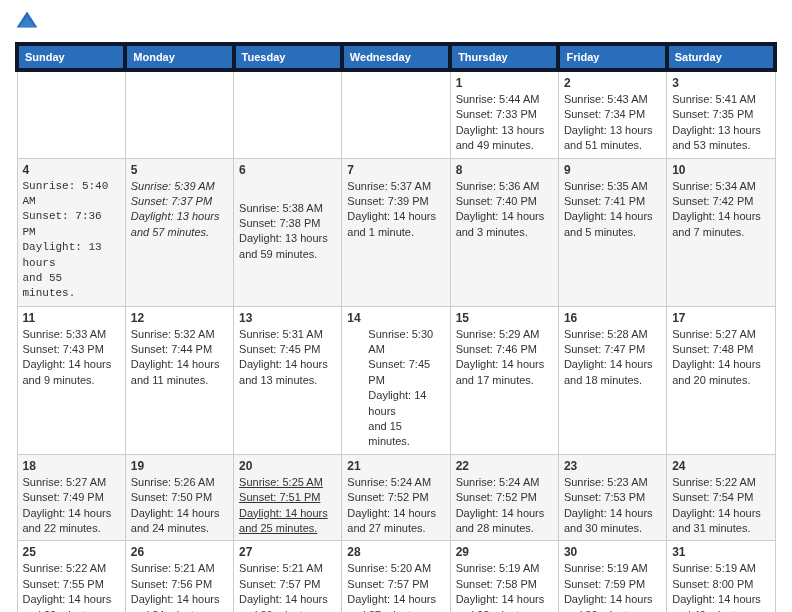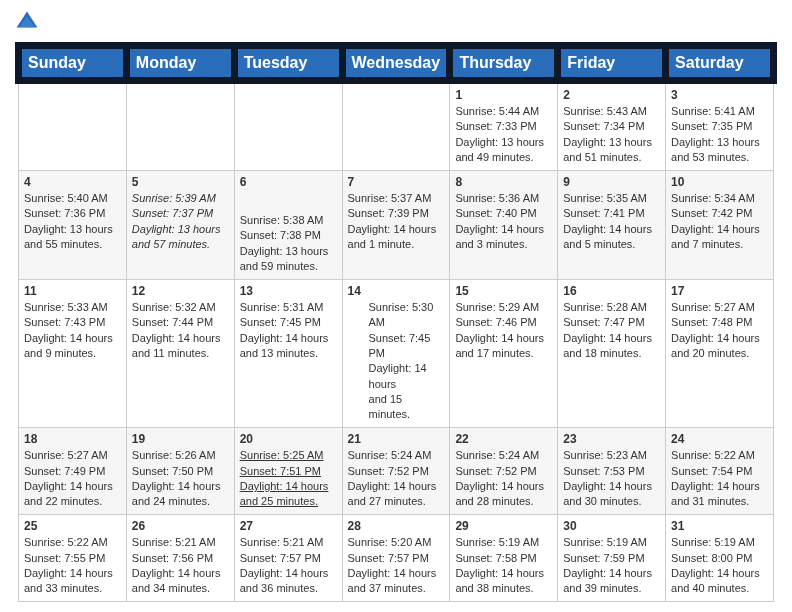--- a/index.html
+++ b/index.html
@@ -56,23 +56,23 @@
       border: 1px solid #ccc;
       border-collapse: collapse;
       width: 100%;
       table-layout: fixed;
     }
     .calendar th {
       background-color: #2a6ebb;
       color: white;
       text-align: left;
       padding: 5px 6px;
-      font-size: 16px;
+      font-size: 11px;
       font-weight: bold;
-      border: 7px solid #0f172a;
+      border: 4px solid #0f172a;
     }
     .calendar td {
       border: 1px solid #ccc;
       vertical-align: top;
       padding: 4px 5px;
       font-size: 10px;
       color: #333;
       background: #fff;
     }
     .calendar tr:nth-child(even) td {
@@ -153,21 +153,21 @@
             <span class="day-num">3</span>
             <div class="day-detail" style="white-space: pre-line;">Sunrise: 5:41 AM
 Sunset: 7:35 PM
 Daylight: 13 hours
 and 53 minutes.</div>
           </td>
         </tr>
         <tr>
           <td>
             <span class="day-num">4</span>
-            <div class="day-detail" style="white-space: pre-line;">Sunrise: 5:40 AM
+            <div class="day-detail" style="white-space: pre-line; font-family: Liberation Mono, monospace;">Sunrise: 5:40 AM
 Sunset: 7:36 PM
 Daylight: 13 hours
 and 55 minutes.</div>
           </td>
           <td>
             <span class="day-num">5</span>
             <div class="day-detail" style="white-space: pre-line; font-style: italic;">Sunrise: 5:39 AM
 Sunset: 7:37 PM
 Daylight: 13 hours
 and 57 minutes.</div>

